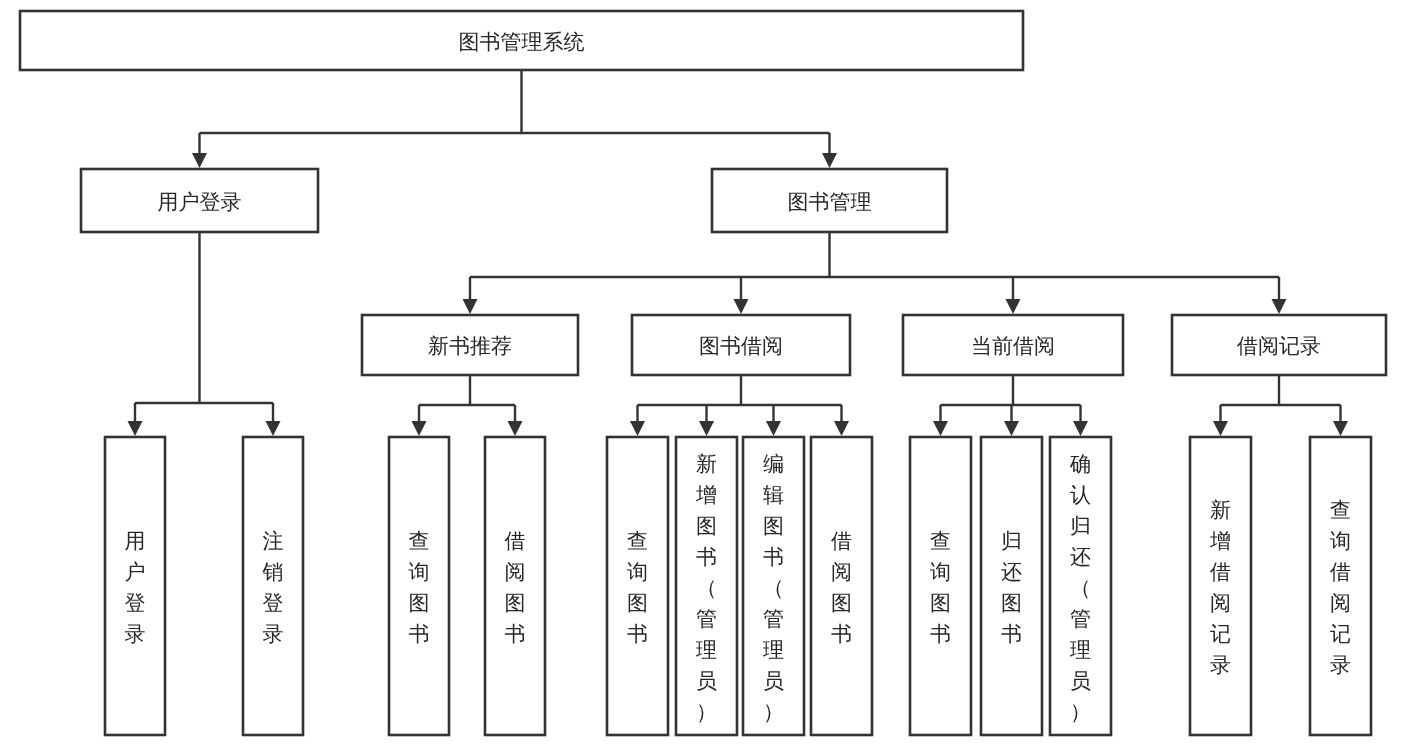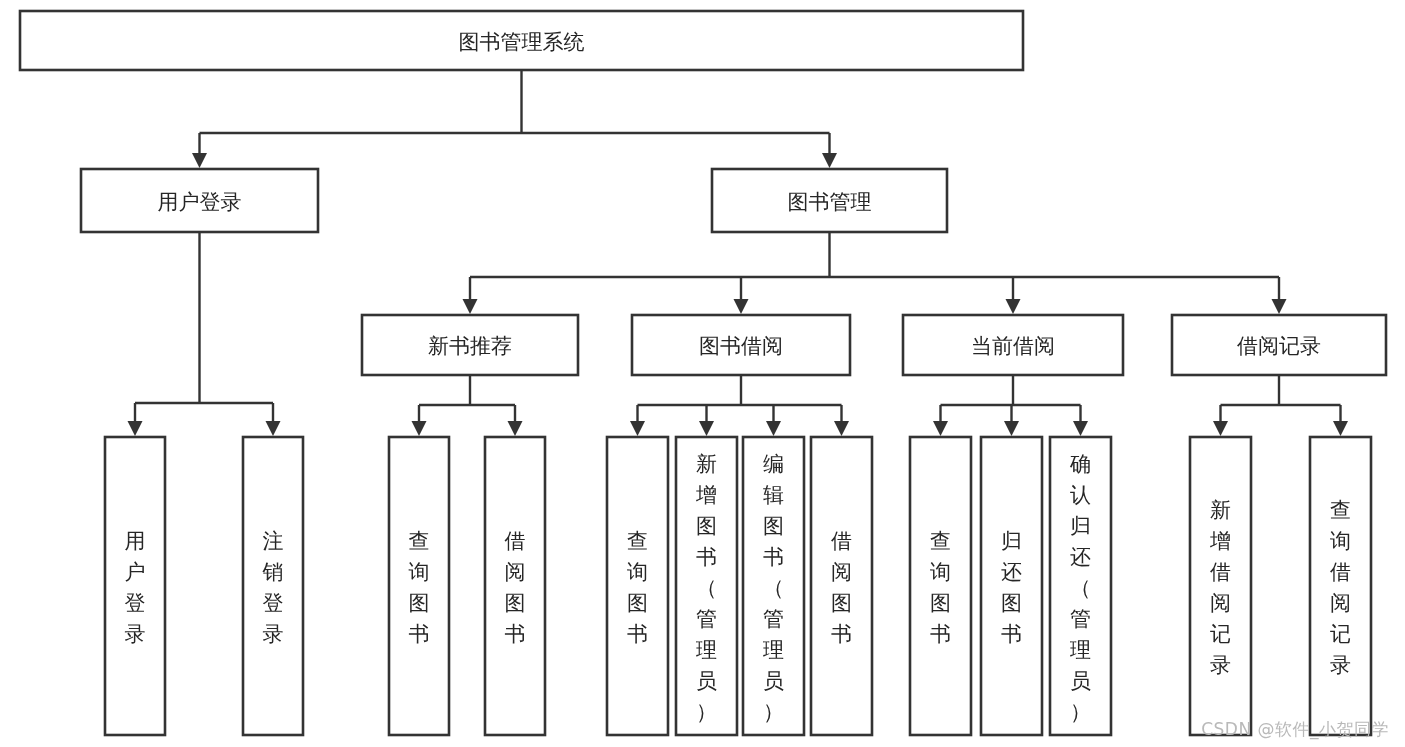--- a/index.html
+++ b/index.html
@@ -202,14 +202,13 @@
         <g>
           <rect class="node-rect" x="1190" y="437" width="61" height="298"></rect>
           <text class="node-label-vertical" x="1220.5" y="517.18"><tspan x="1220.5">新</tspan><tspan x="1220.5" dy="31">增</tspan><tspan x="1220.5" dy="31">借</tspan><tspan x="1220.5" dy="31">阅</tspan><tspan x="1220.5" dy="31">记</tspan><tspan x="1220.5" dy="31">录</tspan></text>
         </g>
         <g>
           <rect class="node-rect" x="1310" y="437" width="61" height="298"></rect>
           <text class="node-label-vertical" x="1340.5" y="517.18"><tspan x="1340.5">查</tspan><tspan x="1340.5" dy="31">询</tspan><tspan x="1340.5" dy="31">借</tspan><tspan x="1340.5" dy="31">阅</tspan><tspan x="1340.5" dy="31">记</tspan><tspan x="1340.5" dy="31">录</tspan></text>
         </g>
       </g>
   </svg>
-  <div class="watermark">CSDN @软件_小贺同学</div>
 </div>
 
 </body></html>

